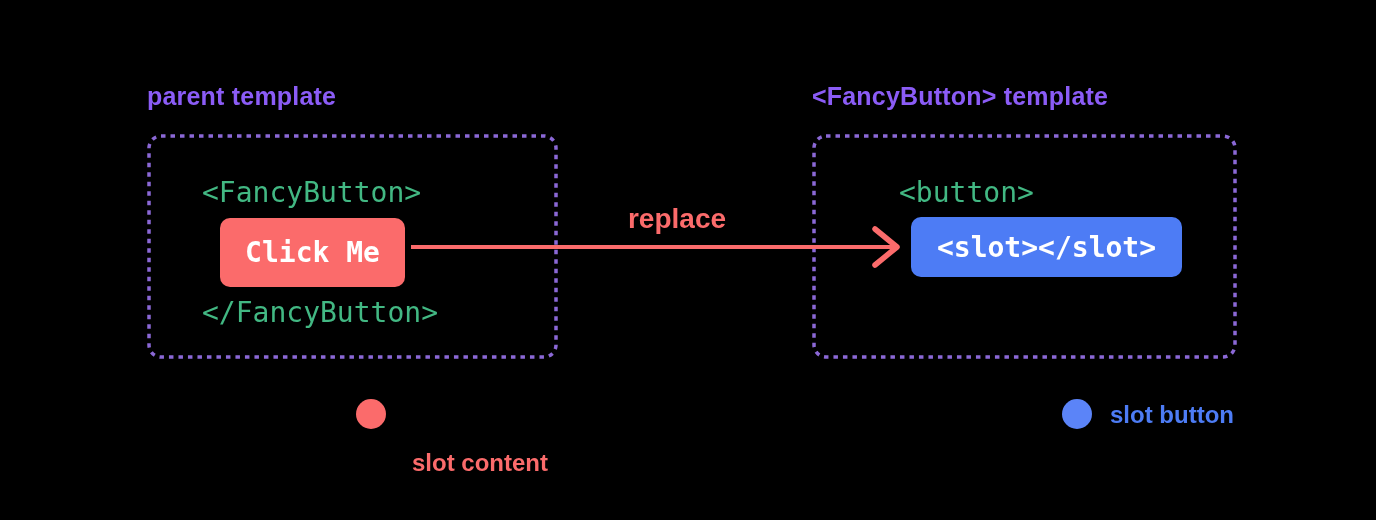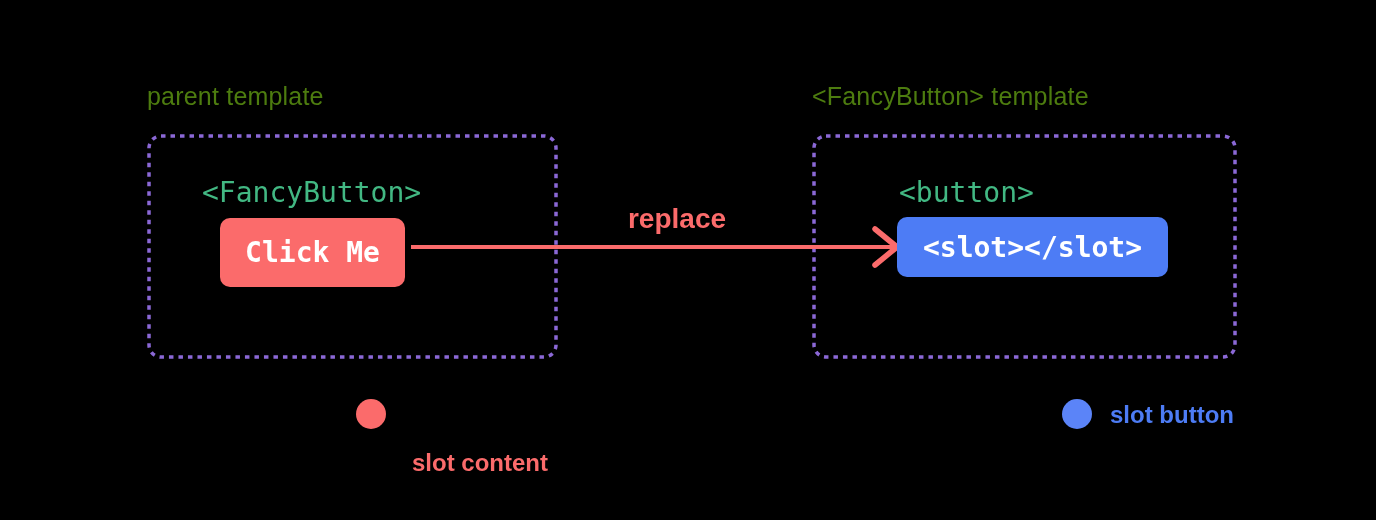--- a/index.html
+++ b/index.html
@@ -12,22 +12,22 @@
     width: 1376px;
     height: 520px;
     background: #000000;
     overflow: hidden;
     font-family: "Liberation Sans", sans-serif;
   }
   .abs { position: absolute; }
 
   .panel-title {
     font-size: 25px;
-    font-weight: 400;
-    color: #4d7c0f;
+    font-weight: 700;
+    color: #8b5cf6;
     letter-spacing: 0.2px;
     white-space: nowrap;
   }
 
   .svg-layer {
     position: absolute;
     left: 0;
     top: 0;
     width: 1376px;
     height: 520px;
@@ -48,21 +48,21 @@
     align-items: center;
     justify-content: center;
     border-radius: 10px;
     font-family: "DejaVu Sans Mono", monospace;
     font-weight: 700;
     font-size: 28px;
     color: #ffffff;
     white-space: nowrap;
   }
   .pill.red  { background: #fb6b6b; }
-  .pill.blue { background: #4d7cf5; }
+  .pill.blue { background: #4d7cf5; margin-left: 14px; }
 
   .replace-label {
     font-size: 28px;
     font-weight: 700;
     color: #fb6b6b;
     transform: translateX(-50%);
     white-space: nowrap;
   }
 
   .legend-dot {
@@ -96,20 +96,21 @@
   </svg>
 
   <div class="abs panel-title" style="left:147px; top:82px;">parent template</div>
 
   <div class="abs code" style="left:202px; top:179px;">&lt;FancyButton&gt;</div>
 
   <div class="abs pill red" style="left:220px; top:218px; width:185px; height:69px;">
     <span>Click Me</span>
   </div>
 
+  <div class="abs code" style="left:202px; top:299px;">&lt;/FancyButton&gt;</div>
 
   <div class="abs replace-label" style="left:677px; top:203px;">replace</div>
 
   <div class="abs panel-title" style="left:812px; top:82px;">&lt;FancyButton&gt; template</div>
 
   <div class="abs code" style="left:899px; top:179px;">&lt;button&gt;</div>
 
   <div class="abs pill blue" style="left:897px; top:217px; width:271px; height:60px;">
     <span>&lt;slot&gt;&lt;/slot&gt;</span>
   </div>

